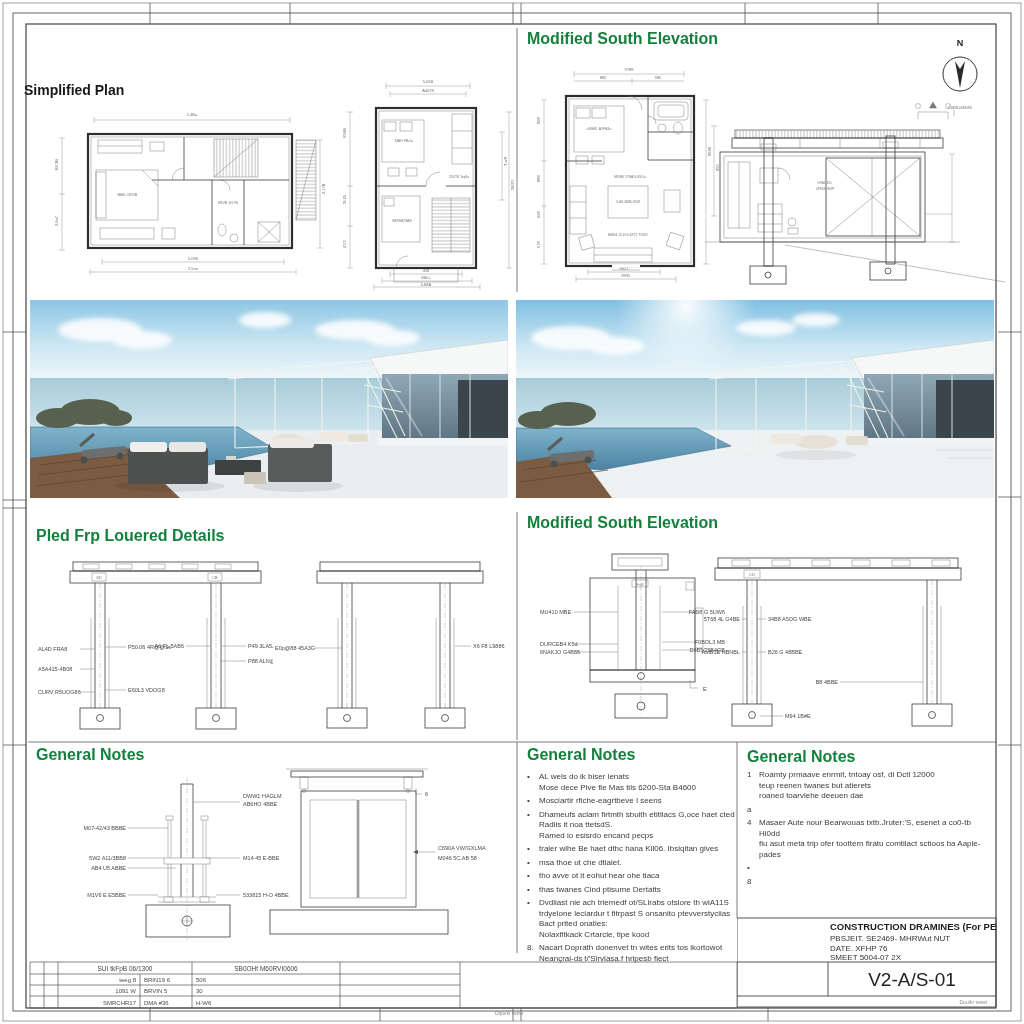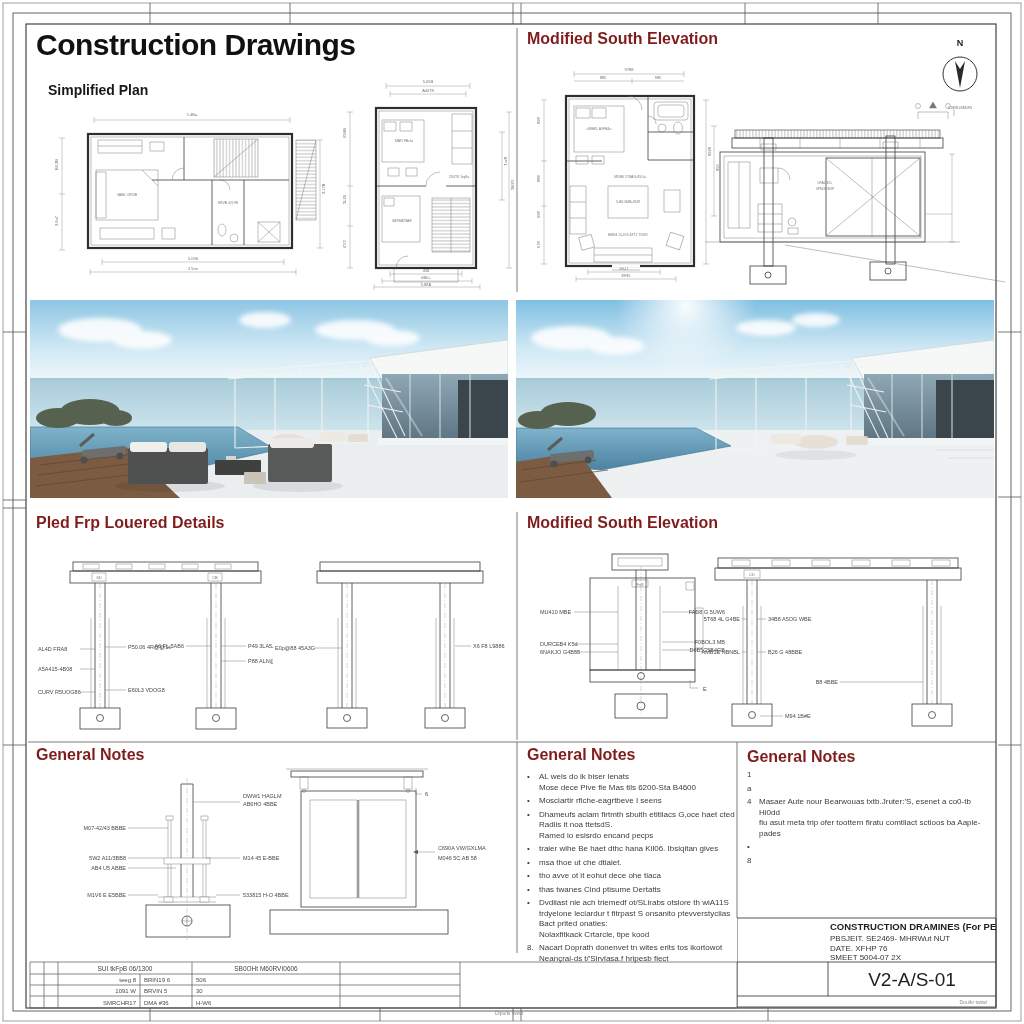--- a/index.html
+++ b/index.html
@@ -1,21 +1,21 @@
 <!DOCTYPE html>
 <html><head>
 <meta charset="utf-8">
 <style>
   html,body{margin:0;padding:0;background:#fff}
   .sheet{position:relative;width:1024px;height:1024px;background:#fff;overflow:hidden;
          font-family:"Liberation Sans",sans-serif;color:#1c1c1c}
   .abs{position:absolute}
   .h-main{font-size:30px;font-weight:bold;letter-spacing:-.5px;color:#111}
   .h-sub{font-size:14px;font-weight:bold;color:#181818}
-  .h-sec{font-size:16px;font-weight:bold;color:#7f1d1d}
+  .h-sec{font-size:16px;font-weight:bold;color:#15803d}
   .note-list{display:flex;flex-direction:column;gap:3px}
   .note-item{display:flex;gap:5px;font-size:8px;line-height:10.5px;color:#3c3c3c}
   .note-item .n{min-width:7px;flex:none}
   .note-item .t{white-space:pre-line}
   .micro{font-size:5px;color:#8a8a8a}
   
   .w{fill:none;stroke:#2e2e2e;stroke-width:2.2}
   .ln{fill:none;stroke:#3c3c3c;stroke-width:.8}
   .lt{fill:none;stroke:#6f6f6f;stroke-width:.45}
   .dim{fill:none;stroke:#8f8f8f;stroke-width:.45}
@@ -57,22 +57,21 @@
   </g>
   <g stroke="#5a5a5a" stroke-width=".8">
     <path d="M517 28V292"></path>
     <path d="M517 512V740"></path>
     <path d="M517 742V953"></path>
     <path d="M737 742V918"></path>
     <path d="M28 742H996"></path>
   </g>
 </svg>
 
-<div class="abs h-main" style="left:36px;top:28px">Construction Drawings</div>
-<div class="abs h-sub" style="left:48px;top:82px">Simplified Plan</div>
+<div class="abs h-sub" style="left:24px;top:82px">Simplified Plan</div>
 <div class="abs h-sec" style="left:527px;top:30px">Modified South Elevation</div>
 
 <svg class="abs" style="left:930px;top:34px" width="64" height="84" viewBox="0 0 64 84">
   <text x="30" y="12" class="mid" style="font:bold 9px 'Liberation Sans',sans-serif;fill:#222">N</text>
   <circle cx="30" cy="40" r="17" fill="none" stroke="#333" stroke-width="1"></circle>
   <path d="M30 54 L25 27 L30 35 L35 27 Z" fill="#2a2a2a"></path>
   <text x="30" y="75" class="mid tx">C0RSJ4N095</text>
 </svg>
 
 <svg class="abs" style="left:52px;top:108px" width="280" height="176" viewBox="0 0 280 176">
@@ -422,21 +421,21 @@
     <path d="M200 150 L335 144"></path>
   </g>
   <g opacity=".9">
     <ellipse cx="300" cy="142" rx="22" ry="7" fill="#e6dfd4"></ellipse>
     <rect x="255" y="134" width="30" height="10" rx="2" fill="#efe9df"></rect>
     <rect x="330" y="136" width="22" height="9" rx="2" fill="#e3dccf"></rect>
     <ellipse cx="300" cy="155" rx="40" ry="5" fill="#000" opacity=".07"></ellipse>
   </g>
 </svg>
 
-<div class="abs h-sec" style="left:36px;top:514px">Pled Frp Louered Details</div>
+<div class="abs h-sec" style="left:36px;top:527px">Pled Frp Louered Details</div>
 <div class="abs h-sec" style="left:527px;top:514px">Modified South Elevation</div>
 
 <svg class="abs" style="left:38px;top:548px" width="235" height="192" viewBox="0 0 235 192">
   <rect x="35" y="14" width="185" height="9" fill="url(#vh)" class="ln"></rect>
   <g class="lt" fill="#fff">
     <rect x="45" y="16" width="16" height="5"></rect>
         <rect x="78" y="16" width="16" height="5"></rect>
         <rect x="111" y="16" width="16" height="5"></rect>
         <rect x="144" y="16" width="16" height="5"></rect>
         <rect x="177" y="16" width="16" height="5"></rect>
@@ -631,21 +630,21 @@
   <div class="note-item">
         <span class="n">•</span>
         <span class="t">traier wihe Be haet dthc hana Kil06. Ibsiqitan gives</span>
       </div>
   <div class="note-item">
         <span class="n">•</span>
         <span class="t">msa thoe ut che dtiaiet.</span>
       </div>
   <div class="note-item">
         <span class="n">•</span>
-        <span class="t">tho avve ot it eohut dece ohe tiaca</span>
+        <span class="t">tho avve ot it eohut hear ohe tiaca</span>
       </div>
   <div class="note-item">
         <span class="n">•</span>
         <span class="t">thas twanes Cind ptisume Dertatts</span>
       </div>
   <div class="note-item">
         <span class="n">•</span>
         <span class="t">Dvdiiast nie ach triemedf ot/SLirabs otslore th wiA11S
 trdyelone leciardur t fitrpast S onsanito ptevverstyciias
 Bact prited onaties:
@@ -654,20 +653,23 @@
   <div class="note-item">
         <span class="n">8.</span>
         <span class="t">Nacart Doprath donenvet tn wites erits tos ikortowot
 Neançrai-ds t/'Sirvlasa.f hripesb fiect</span>
       </div>
 </div>
 
 <div class="abs note-list" style="left:747px;top:770px;width:246px">
   <div class="note-item">
         <span class="n">1</span>
+        <span class="t">Roamty prmaave enrmit, tntoay osf, dl Dctl 12000
+teup reenen twanes but atierets
+roaned toarvlehe deeuen dae</span>
       </div>
   <div class="note-item">
         <span class="n">a</span>
       </div>
   <div class="note-item">
         <span class="n">4</span>
         <span class="t">Masaer Aute nour Bearwouas txtb.Jruter:'S, esenet a co0-tb Hi0dd
 fiu asut meta trip ofer toottern firatu comtilact sctioos ba Aaple-pades</span>
       </div>
   <div class="note-item">

